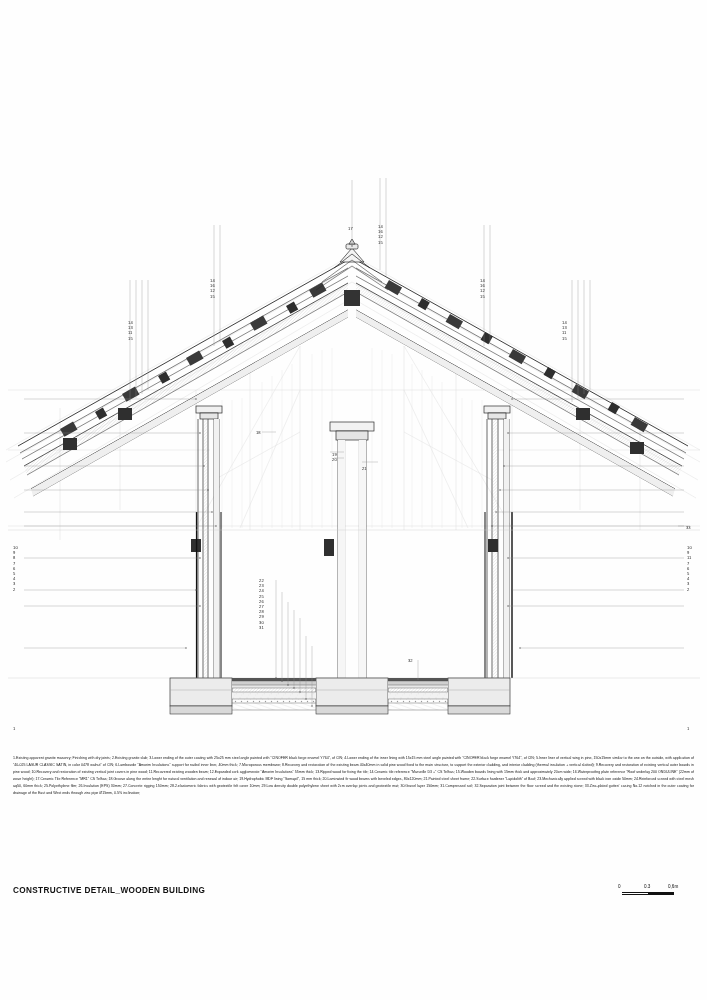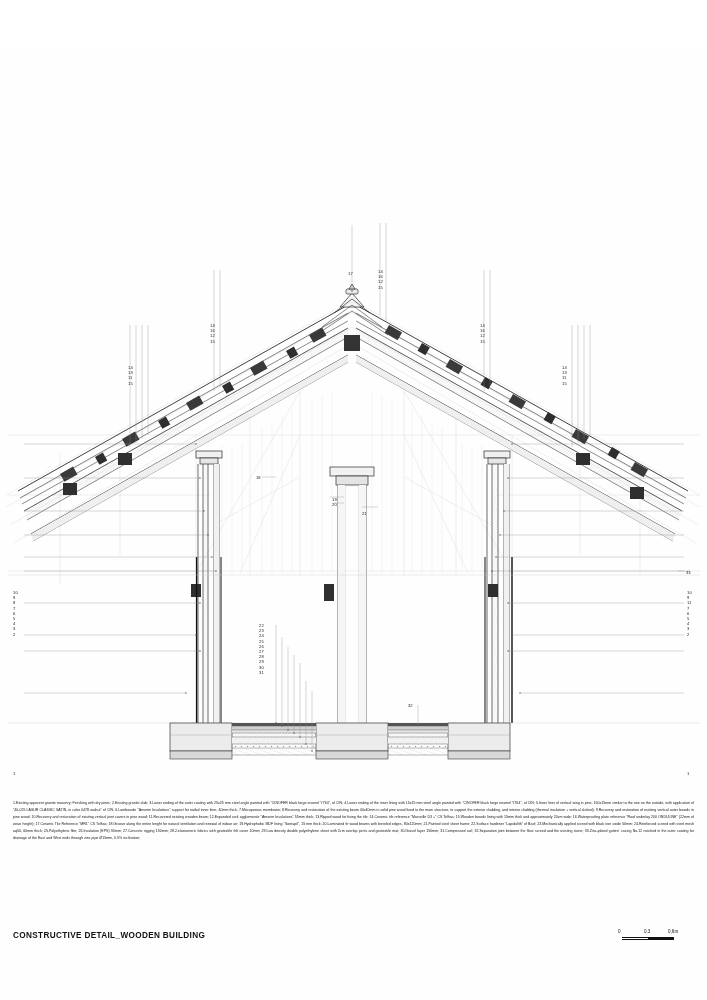--- a/index.html
+++ b/index.html
@@ -12,21 +12,20 @@
     height: 1000px;
     font-family: "Liberation Sans", sans-serif;
     color: #1a1a1a;
     position: relative;
     overflow: hidden;
   }
   .sheet {
     position: absolute;
     inset: 0;
     background: #fefefe;
-    margin-top: 45px;
   }
 
   
   .drawing {
     position: absolute;
     left: 0;
     top: 150px;
     width: 707px;
     height: 600px;
   }

